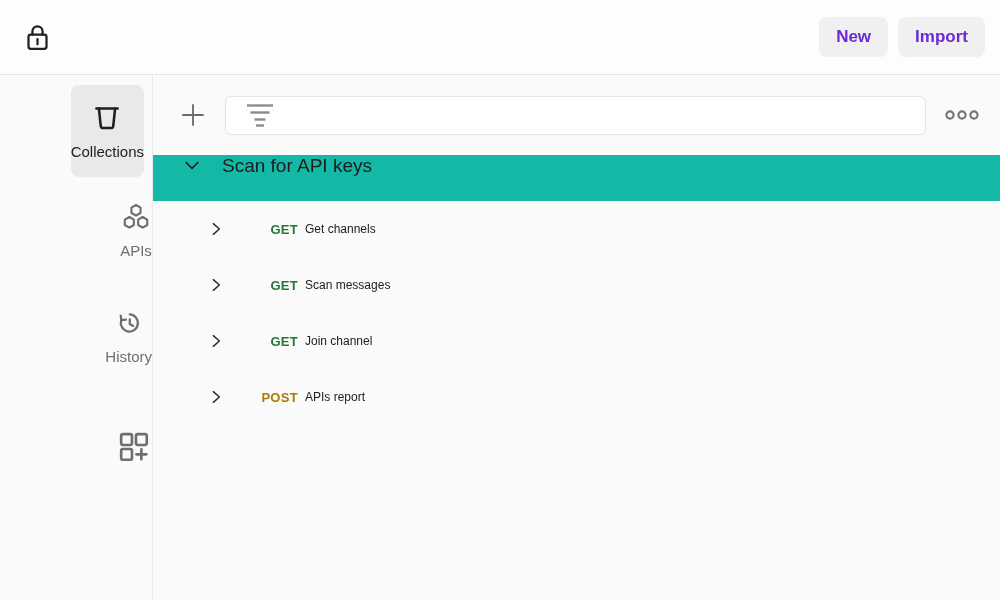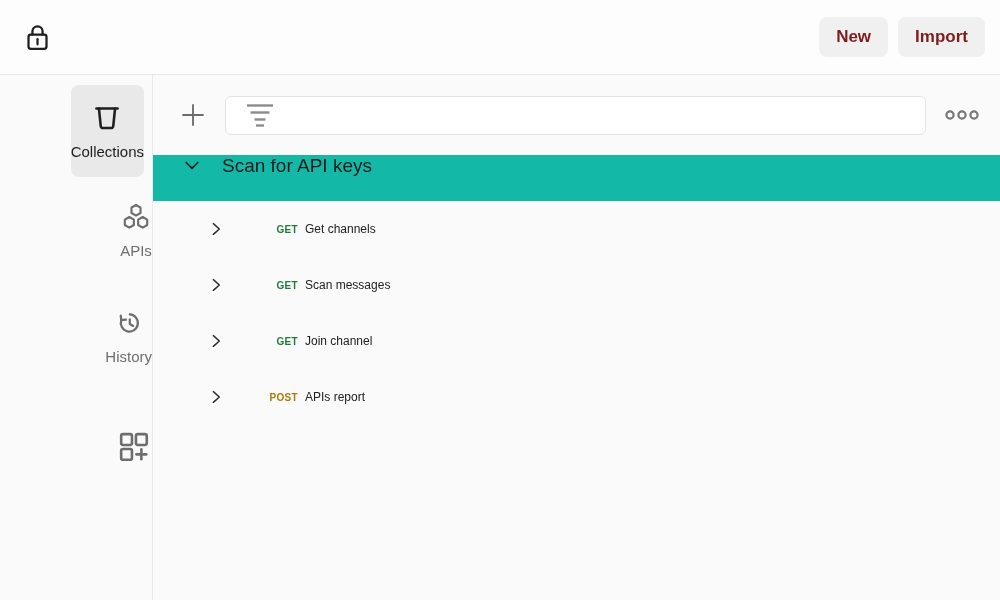--- a/index.html
+++ b/index.html
@@ -28,21 +28,21 @@
     letter-spacing: 0.2px;
   }
   .header-spacer { flex: 1; }
   .hbtn {
     background: #f0f0f0;
     border: none;
     border-radius: 8px;
     font-family: "Liberation Sans", sans-serif;
     font-size: 17px;
     font-weight: 600;
-    color: #7f1d1d;
+    color: #6d28d9;
     padding: 10px 17px;
     margin-left: 10px;
     cursor: pointer;
   }
 
   
   .app { display: flex; height: 525px; }
 
   
   .sidebar {
@@ -131,21 +131,21 @@
   .req-row {
     height: 56px;
     display: flex;
     align-items: center;
     cursor: pointer;
   }
   .req-row .chev { margin-left: 55px; cursor: pointer; }
   .req-method {
     width: 74px;
     text-align: right;
-    font-size: 10px;
+    font-size: 13px;
     font-weight: 700;
     letter-spacing: 0.3px;
   }
   .req-name {
     margin-left: 7px;
     font-size: 12px;
     color: #212121;
   }
 </style>
 </head>

